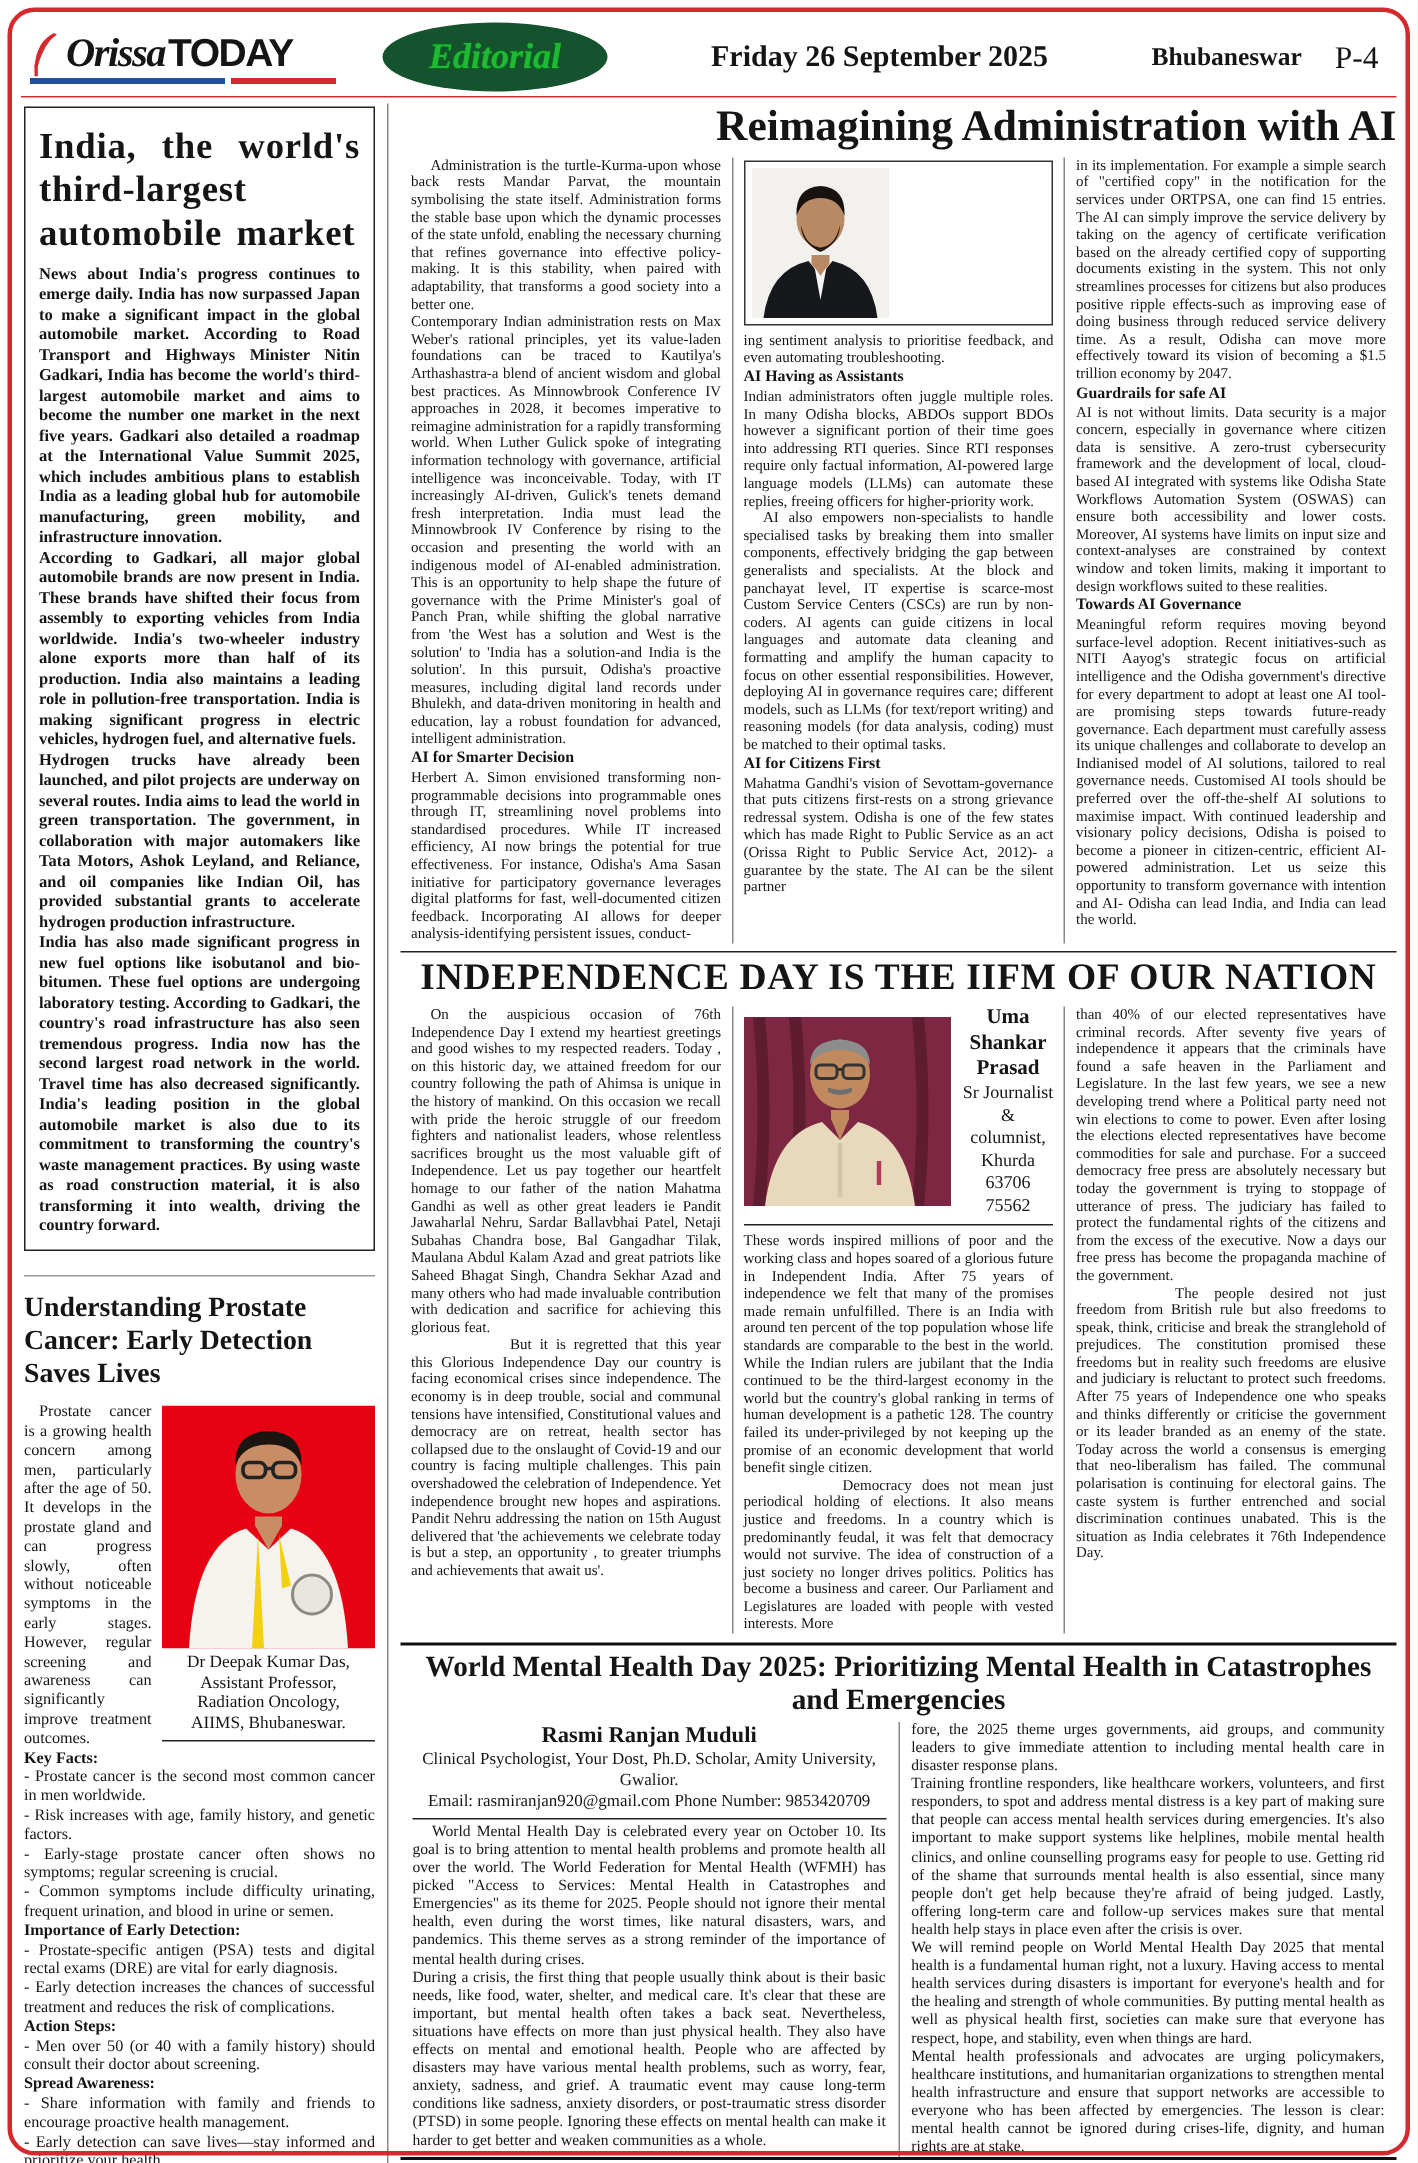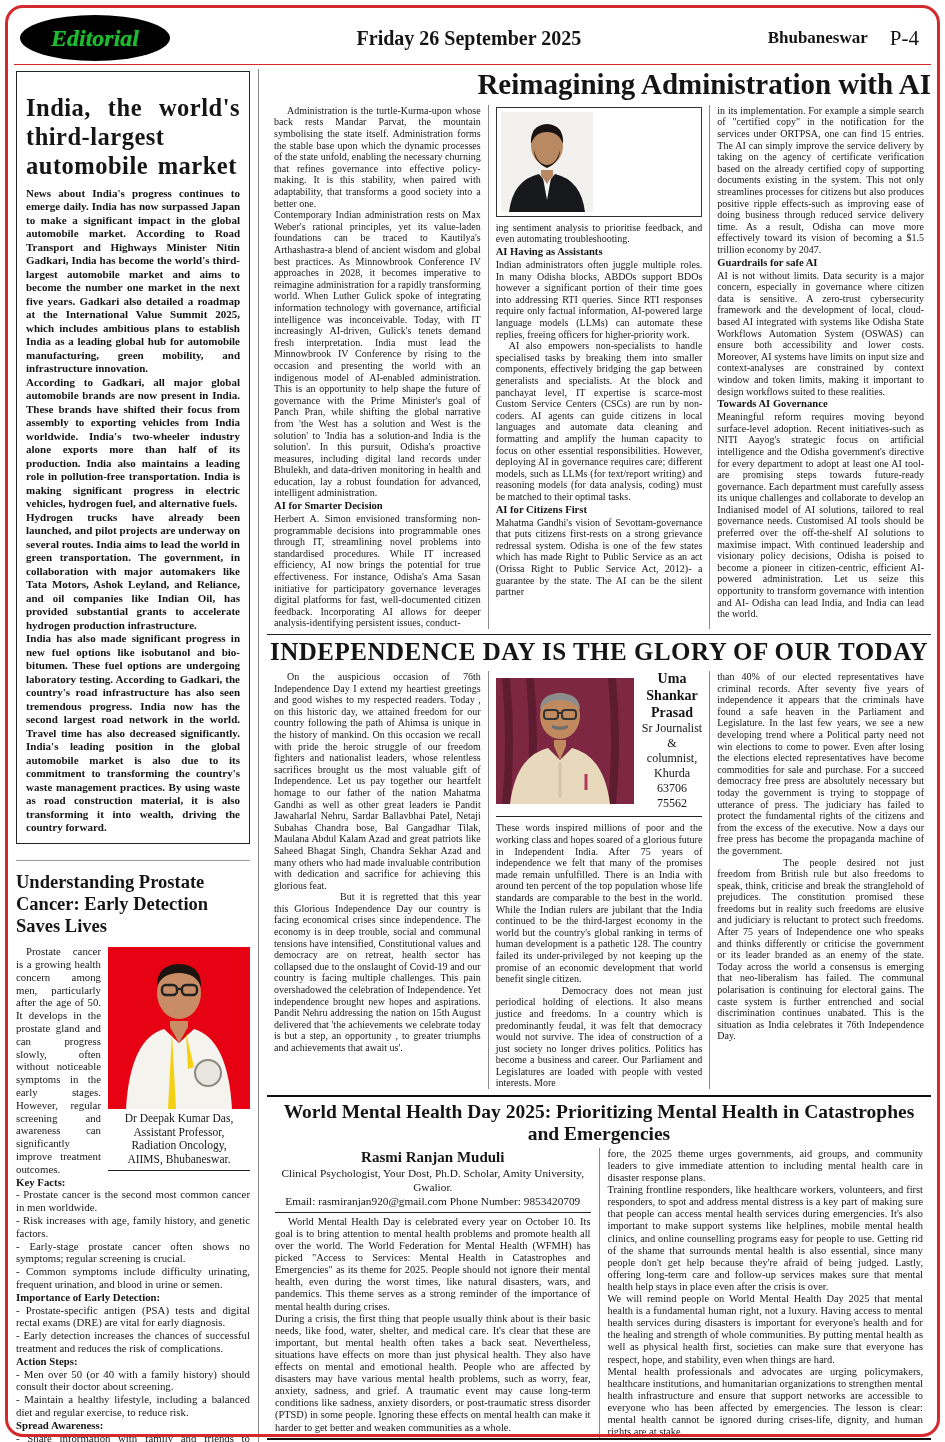--- a/index.html
+++ b/index.html
@@ -11,33 +11,33 @@
   
   .masthead{display:flex;align-items:center;height:52px;padding:0 12px 0 6px;border-bottom:1.5px solid #d42a2e;}
   .brand{display:flex;flex-direction:column;width:235px;}
   .brand-row{display:flex;align-items:baseline;gap:2px;}
   .brand-orissa{font-style:italic;font-weight:bold;font-size:27px;letter-spacing:-1px;}
   .brand-today{font-family:"Liberation Sans",sans-serif;font-weight:bold;font-size:26px;letter-spacing:-1px;}
   .brand-bars{display:flex;height:4px;margin-top:1px;}
   .bar-blue{width:130px;background:#1e4f9c;}
   .bar-red{width:70px;background:#d42a2e;margin-left:4px;}
   .feather{width:20px;height:30px;margin-right:2px;align-self:center;}
-  .badge{background:#000000;border-radius:50%;width:150px;height:46px;display:flex;align-items:center;justify-content:center;}
+  .badge{background:#14532d;border-radius:50%;width:150px;height:46px;display:flex;align-items:center;justify-content:center;}
   .badge span{color:#1fb935;font-style:italic;font-weight:bold;font-size:24px;text-shadow:0 0 1px #0a0;}
   .mast-date{font-weight:bold;font-size:20px;flex:1;text-align:center;}
   .mast-city{font-weight:bold;font-size:17px;margin-right:22px;}
   .mast-page{font-size:21px;}
 
   
   .content{display:flex;margin-top:4px;}
   .left-col{width:234px;flex:0 0 234px;padding:2px 8px 0 2px;border-right:1px solid #888;}
   .main{flex:1;padding-left:8px;min-width:0;}
 
   
-  .auto-box{border:1.5px solid #222;padding:22px 9px 8px 9px;}
+  .auto-box{border:1.5px solid #222;padding:12px 9px 8px 9px;}
   .auto-title{font-weight:bold;font-size:24.5px;line-height:1.18;text-align:justify;letter-spacing:.5px;word-spacing:3px;margin:0 0 6px 0;}
   .auto-box p{margin:0;font-size:11px;line-height:13.5px;text-align:justify;font-weight:bold;}
 
   
   .prostate{margin-top:16px;padding-top:10px;border-top:1px solid #999;}
   .pc-title{font-weight:bold;font-size:18.5px;line-height:1.2;margin:0 0 8px 0;}
   .prostate p{margin:0;font-size:10.8px;line-height:12.8px;text-align:justify;}
   .pc-photo{float:right;width:142px;margin:2px 0 3px 7px;text-align:center;border-radius:22px;}
   .pc-photo svg{display:block;width:142px;height:162px;}
   .pc-caption{font-size:11.5px;line-height:13.5px;padding:3px 0 4px 0;border-bottom:1.5px solid #222;}
@@ -83,20 +83,34 @@
   .mh p.body{margin:0;font-size:10.4px;line-height:12.1px;text-align:justify;}
 </style>
 </head>
 <body>
 
 <div class="page">
   <div class="frame"></div>
   <div class="inner">
 
     <div class="masthead">
+      <div class="brand">
+        <div class="brand-row">
+          <svg class="feather" viewBox="0 0 20 30">
+            <path d="M16,1 C8,5 4,12 3,24 L5,24 C8,13 12,6 18,2 Z" fill="#d42a2e"></path>
+            <rect x="3" y="22" width="2.2" height="8" fill="#d42a2e"></rect>
+          </svg>
+          <span class="brand-orissa">Orissa</span>
+          <span class="brand-today">TODAY</span>
+        </div>
+        <div class="brand-bars">
+          <div class="bar-blue"></div>
+            <div class="bar-red"></div>
+        </div>
+      </div>
       <div class="badge">
         <span>Editorial</span>
       </div>
       <div class="mast-date">Friday 26 September 2025</div>
       <div class="mast-city">Bhubaneswar</div>
       <div class="mast-page">P-4</div>
     </div>
 
     <div class="content">
 
@@ -139,21 +153,20 @@
           <p class="pc-head">Key Facts:</p>
           <p>- Prostate cancer is the second most common cancer in men worldwide.</p>
           <p>- Risk increases with age, family history, and genetic factors.</p>
           <p>- Early-stage prostate cancer often shows no symptoms; regular screening is crucial.</p>
           <p>- Common symptoms include difficulty urinating, frequent urination, and blood in urine or semen.</p>
           <p class="pc-head">Importance of Early Detection:</p>
           <p>- Prostate-specific antigen (PSA) tests and digital rectal exams (DRE) are vital for early diagnosis.</p>
           <p>- Early detection increases the chances of successful treatment and reduces the risk of complications.</p>
           <p class="pc-head">Action Steps:</p>
           <p>- Men over 50 (or 40 with a family history) should consult their doctor about screening.</p>
-          <p>- Maintain a healthy lifestyle, including a balanced diet and regular exercise, to reduce risk.</p>
           <p class="pc-head">Spread Awareness:</p>
           <p>- Share information with family and friends to encourage proactive health management.</p>
           <p>- Early detection can save lives—stay informed and prioritize your health.</p>
           <p class="pc-close">By raising awareness and promoting regular screenings, we can improve outcomes and support those affected by prostate cancer.</p>
         </div>
       </div>
 
       <div class="main">
 
         <div>
@@ -188,21 +201,21 @@
               <p class="colp">in its implementation. For example a simple search of "certified copy" in the notification for the services under ORTPSA, one can find 15 entries. The AI can simply improve the service delivery by taking on the agency of certificate verification based on the already certified copy of supporting documents existing in the system. This not only streamlines processes for citizens but also produces positive ripple effects-such as improving ease of doing business through reduced service delivery time. As a result, Odisha can move more effectively toward its vision of becoming a $1.5 trillion economy by 2047.</p>
               <div class="colh">Guardrails for safe AI</div>
               <p class="colp">AI is not without limits. Data security is a major concern, especially in governance where citizen data is sensitive. A zero-trust cybersecurity framework and the development of local, cloud-based AI integrated with systems like Odisha State Workflows Automation System (OSWAS) can ensure both accessibility and lower costs. Moreover, AI systems have limits on input size and context-analyses are constrained by context window and token limits, making it important to design workflows suited to these realities.</p>
               <div class="colh">Towards AI Governance</div>
               <p class="colp">Meaningful reform requires moving beyond surface-level adoption. Recent initiatives-such as NITI Aayog's strategic focus on artificial intelligence and the Odisha government's directive for every department to adopt at least one AI tool-are promising steps towards future-ready governance. Each department must carefully assess its unique challenges and collaborate to develop an Indianised model of AI solutions, tailored to real governance needs. Customised AI tools should be preferred over the off-the-shelf AI solutions to maximise impact. With continued leadership and visionary policy decisions, Odisha is poised to become a pioneer in citizen-centric, efficient AI-powered administration. Let us seize this opportunity to transform governance with intention and AI- Odisha can lead India, and India can lead the world.</p>
             </div>
           </div>
         </div>
 
         <div class="ind">
-          <h1 class="ind-title">INDEPENDENCE DAY IS THE GLORY OF OUR TODAY</h1>
+          <h1 class="ind-title">INDEPENDENCE DAY IS THE IIFM OF OUR NATION</h1>
           <div class="cols">
             <div class="col">
               <p class="colp ti">On the auspicious occasion of 76th Independence Day I extend my heartiest greetings and good wishes to my respected readers. Today , on this historic day, we attained freedom for our country following the path of Ahimsa is unique in the history of mankind. On this occasion we recall with pride the heroic struggle of our freedom fighters and nationalist leaders, whose relentless sacrifices brought us the most valuable gift of Independence.  Let us pay together our heartfelt homage to our father of the nation Mahatma Gandhi as well as other great leaders ie Pandit Jawaharlal Nehru, Sardar Ballavbhai Patel, Netaji Subahas Chandra bose, Bal Gangadhar Tilak, Maulana Abdul Kalam Azad and great patriots like Saheed Bhagat Singh, Chandra Sekhar Azad and many others who had made invaluable contribution with dedication and sacrifice for achieving this glorious feat.</p>
               <p class="colp bigti">But it is regretted that this year this Glorious Independence Day  our country is facing economical crises  since independence. The economy is in deep trouble, social and communal tensions have intensified, Constitutional values and democracy are on retreat, health sector has collapsed due to the onslaught of Covid-19 and our country is facing multiple challenges. This pain overshadowed the celebration of Independence. Yet independence brought new hopes and aspirations. Pandit Nehru addressing the nation on 15th August delivered that 'the achievements we celebrate today is but a step, an opportunity , to greater triumphs and achievements that await us'.</p>
             </div>
             <div class="col">
               <div class="uma-box">
                 <svg viewBox="0 0 138 126">
                   <rect width="138" height="126" fill="#7d2742"></rect>
                   <path d="M10,0 Q16,63 10,126 M34,0 Q40,63 34,126 M116,0 Q122,63 116,126" stroke="#5e1c31" stroke-width="8" fill="none"></path>

